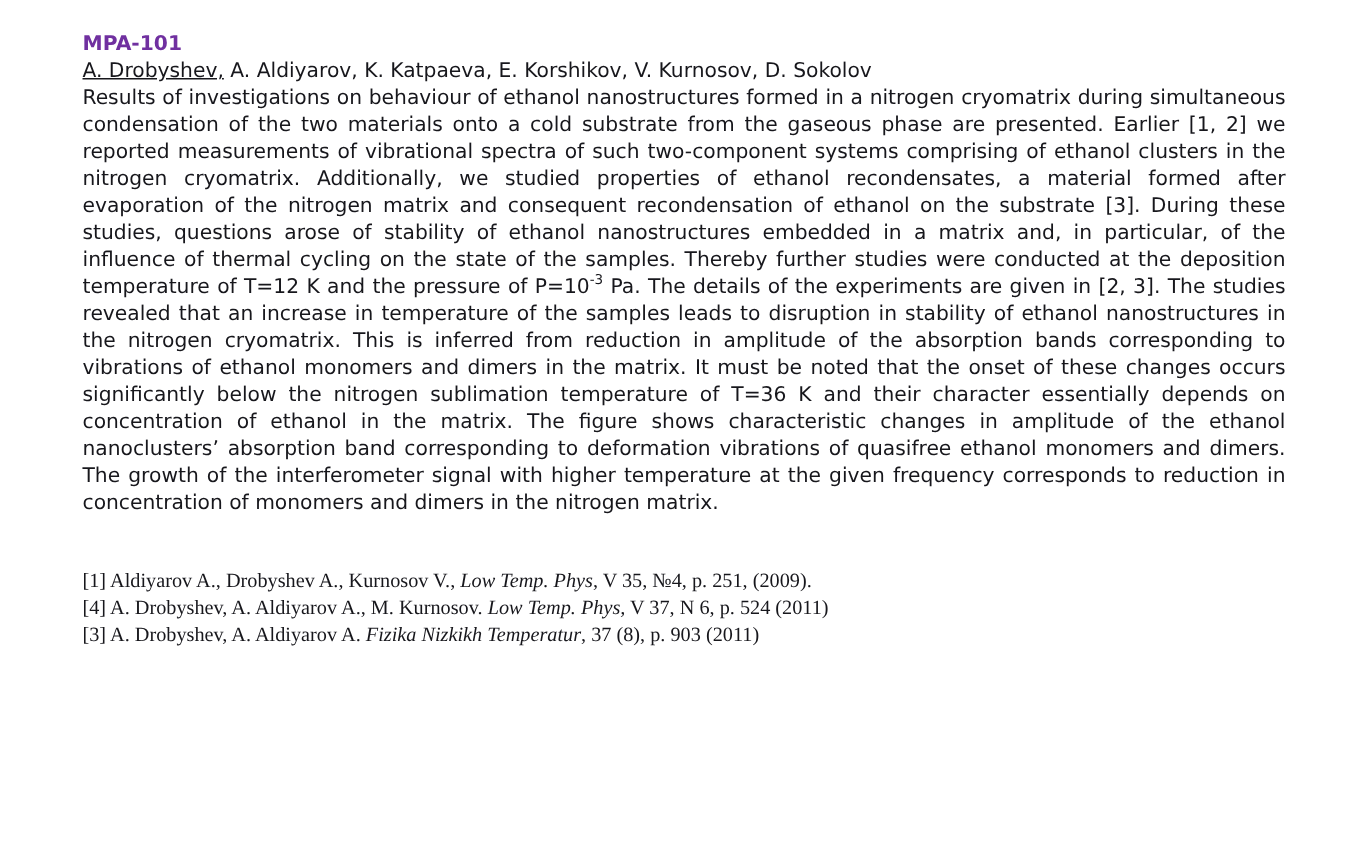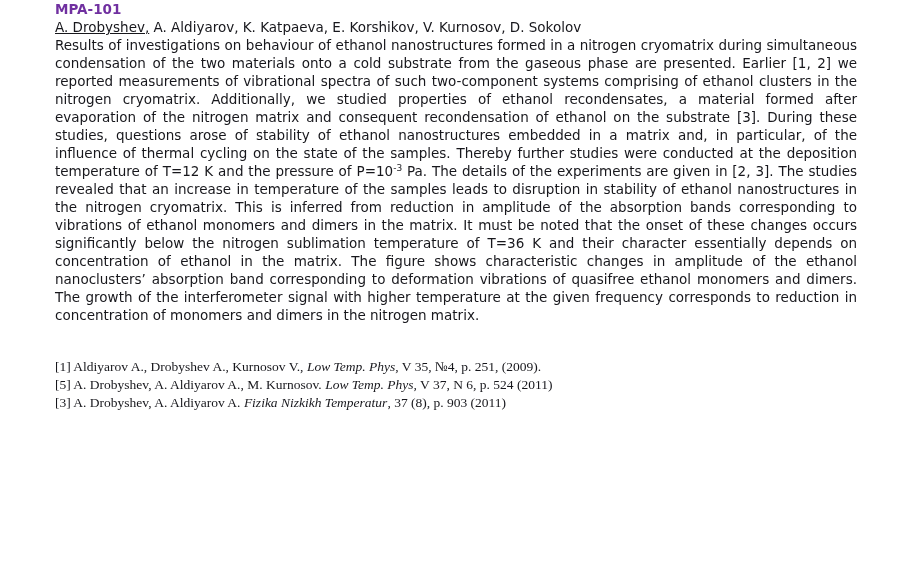--- a/index.html
+++ b/index.html
@@ -16,21 +16,21 @@
   }
   .page {
     position: relative;
     width: 905px;
     height: 570px;
     background: #ffffff;
   }
   .content {
     position: absolute;
     left: 55px;
-    top: 0;
+    top: 20px;
     width: 802px;
   }
   .code {
     font-size: 13.5px;
     line-height: 18px;
     font-weight: bold;
     color: #7030a0;
     margin: 0;
   }
   .title {
@@ -89,18 +89,18 @@
     <div class="code">MPA-101</div>
 
 
     <div class="authors"><span class="underline">A. Drobyshev,</span><span> A. Aldiyarov, K. Katpaeva, E. Korshikov, V. Kurnosov, D. Sokolov</span></div>
 
 
     <p class="abstract"><span>Results of investigations on behaviour of ethanol nanostructures formed in a nitrogen cryomatrix during simultaneous condensation of the two materials onto a cold substrate from the gaseous phase are presented. Earlier [1, 2] we reported measurements of vibrational spectra of such two-component systems comprising of ethanol clusters in the nitrogen cryomatrix. Additionally, we studied properties of ethanol recondensates, a material formed after evaporation of the nitrogen matrix and consequent recondensation of ethanol on the substrate [3]. During these studies, questions arose of stability of ethanol nanostructures embedded in a matrix and, in particular, of the influence of thermal cycling on the state of the samples. Thereby further studies were conducted at the deposition temperature of T=12 K and the pressure of P=10</span><sup>-3</sup><span> Pa. The details of the experiments are given in [2, 3]. The studies revealed that an increase in temperature of the samples leads to disruption in stability of ethanol nanostructures in the nitrogen cryomatrix. This is inferred from reduction in amplitude of the absorption bands corresponding to vibrations of ethanol monomers and dimers in the matrix. It must be noted that the onset of these changes occurs significantly below the nitrogen sublimation temperature of T=36 K and their character essentially depends on concentration of ethanol in the matrix. The figure shows characteristic changes in amplitude of the ethanol nanoclusters’ absorption band corresponding to deformation vibrations of quasifree ethanol monomers and dimers. The growth of the interferometer signal with higher temperature at the given frequency corresponds to reduction in concentration of monomers and dimers in the nitrogen matrix.</span></p>
 
     <div class="refs">
       <p class="ref-line"><span>[1] Aldiyarov A., Drobyshev A., Kurnosov V., </span><em>Low Temp. Phys</em><span>, V 35, №4, p. 251, (2009).</span></p>
-      <p class="ref-line"><span>[5] A. Drobyshev, A. Aldiyarov A., M. Kurnosov. </span><em>Low Temp. Phys,</em><span> V 37, N 6, p. 524 (2011)</span></p>
+      <p class="ref-line"><span>[4] A. Drobyshev, A. Aldiyarov A., M. Kurnosov. </span><em>Low Temp. Phys,</em><span> V 37, N 6, p. 524 (2011)</span></p>
       <p class="ref-line"><span>[3] A. Drobyshev, A. Aldiyarov A. </span><em>Fizika Nizkikh Temperatur</em><span>, 37 (8), p. 903 (2011)</span></p>
     </div>
 
   </div>
 </div>
 
 </body></html>

